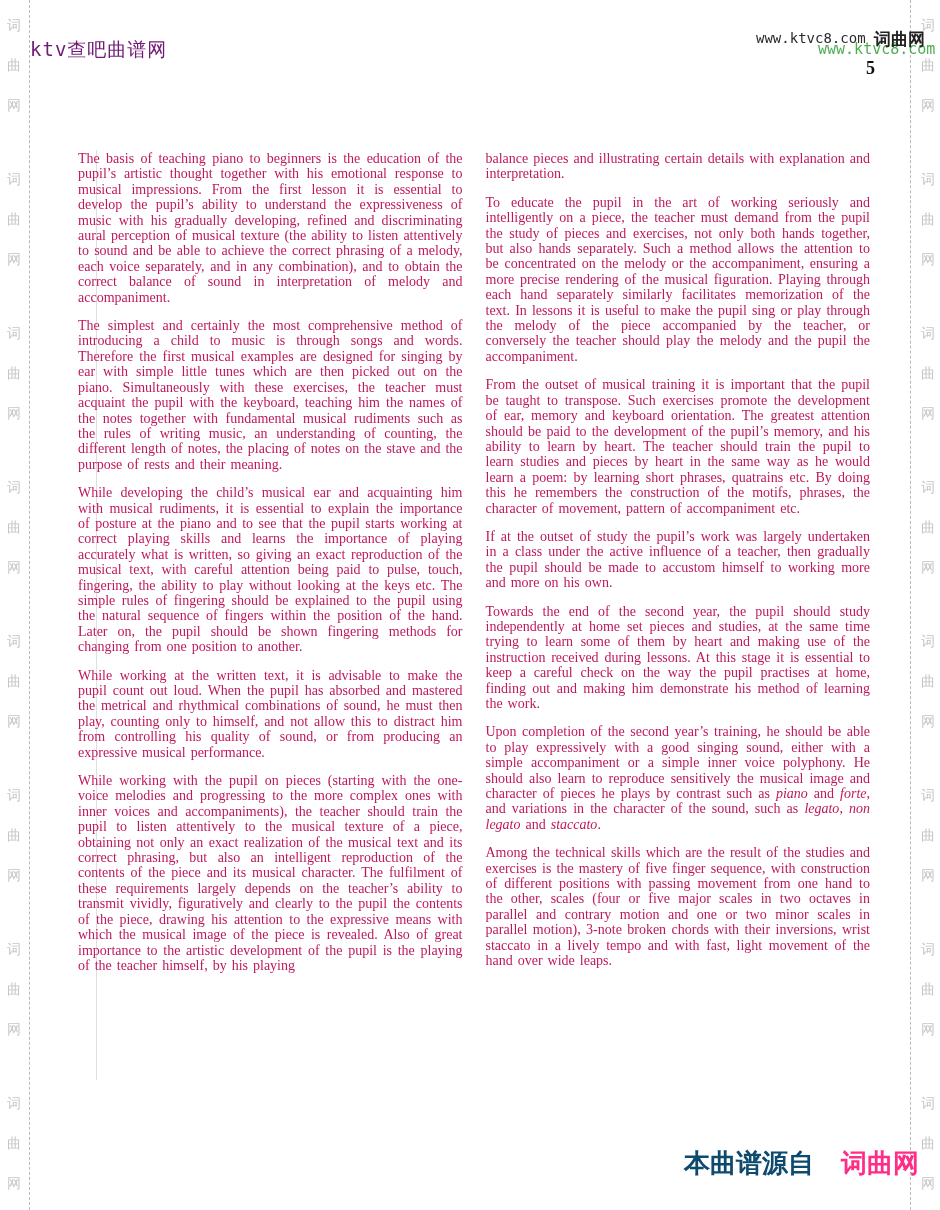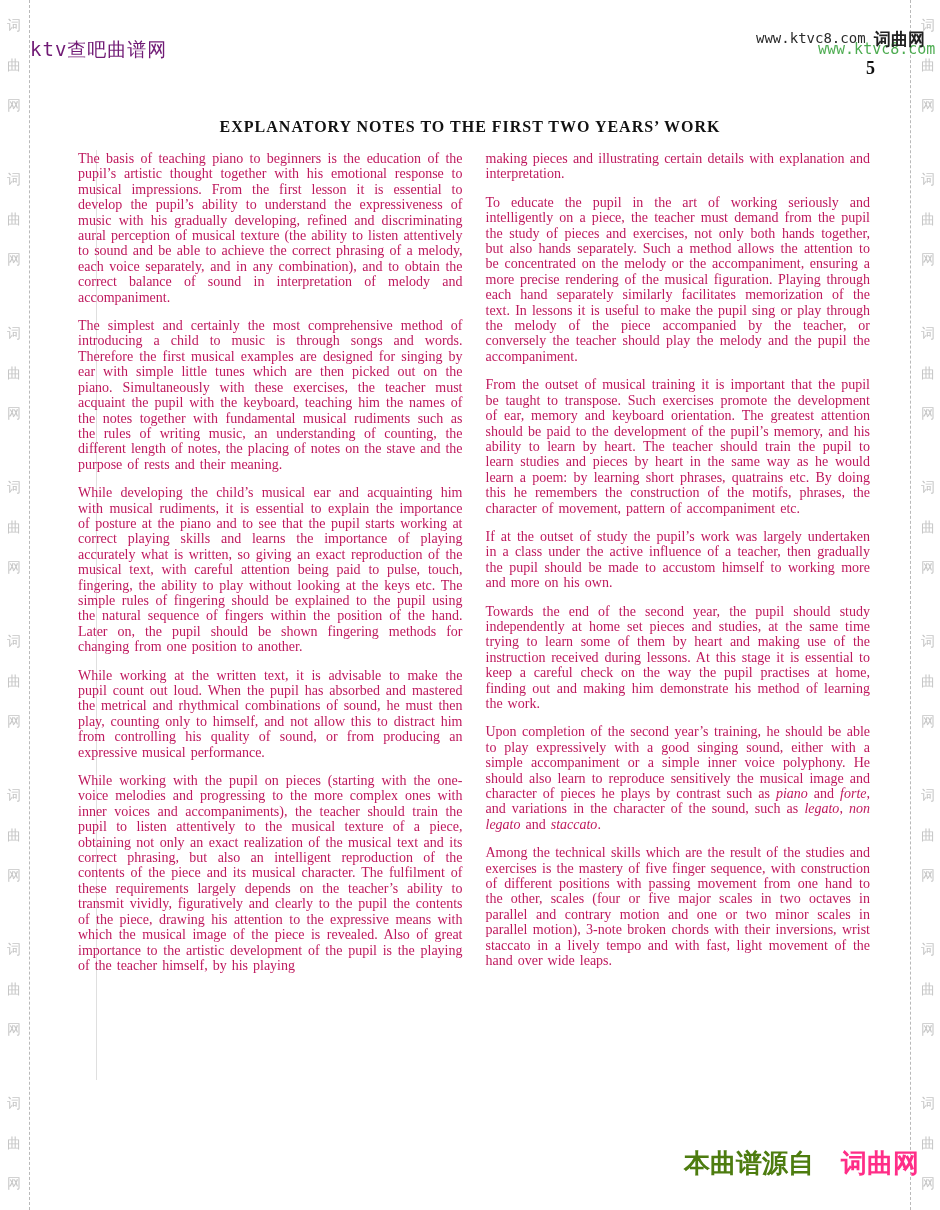--- a/index.html
+++ b/index.html
@@ -116,21 +116,21 @@
   }
   
   .wm-bottom {
     position: absolute;
     left: 684px; top: 1146px;
     white-space: nowrap;
     font-family: "DejaVu Sans", sans-serif;
     font-size: 26px;
     font-weight: 600;
   }
-  .wm-bottom-black { color: #4d7c0f; }
+  .wm-bottom-black { color: #0c4a6e; }
   .wm-bottom-pink  { color: #ff2d87; margin-left: 18px; }
 </style>
 </head>
 <body>
 
 <div class="page">
 
   <div class="dash dash-left"></div>
   <div class="dash dash-right"></div>
 
@@ -190,34 +190,33 @@
   <div class="wm-topleft">ktv查吧曲谱网</div>
 
   <div class="wm-topright">
     <span class="wm-green-url">www.ktvc8.com</span>
     <span class="wm-black-url">www.ktvc8.com</span>
     <span class="wm-black-site">词曲网</span>
   </div>
 
   <div class="page-number">5</div>
 
-  <h1 class="title">EXPLANATORY NOTES TO THE FIRST TWO YEARS’ WORK</h1>
 
   <div class="artifact-line"></div>
 
   <div class="cols">
     <div class="col" id="col-left">
         <p><span>The basis of teaching piano to beginners is the education of the pupil’s artistic thought together with his emotional response to musical impressions.  From the first lesson it is essential to develop the pupil’s ability to understand the expressiveness of music with his gradually developing, refined and discriminating aural perception of musical texture (the ability to listen attentively to sound and be able to achieve the correct phrasing of a melody, each voice separately, and in any combination), and to obtain the correct balance of sound in interpretation of melody and accompaniment.</span></p>
         <p><span>The simplest and certainly the most comprehensive method of introducing a child to music is through songs and words.  Therefore the first musical examples are designed for singing by ear with simple little tunes which are then picked out on the piano.  Simultaneously with these exercises, the teacher must acquaint the pupil with the keyboard, teaching him the names of the notes together with fundamental musical rudiments such as the rules of writing music, an understanding of counting, the different length of notes, the placing of notes on the stave and the purpose of rests and their meaning.</span></p>
         <p><span>While developing the child’s musical ear and acquainting him with musical rudiments, it is essential to explain the importance of posture at the piano and to see that the pupil starts working at correct playing skills and learns the importance of playing accurately what is written, so giving an exact reproduction of the musical text, with careful attention being paid to pulse, touch, fingering, the ability to play without looking at the keys etc.  The simple rules of fingering should be explained to the pupil using the natural sequence of fingers within the position of the hand.  Later on, the pupil should be shown fingering methods for changing from one position to another.</span></p>
         <p><span>While working at the written text, it is advisable to make the pupil count out loud.  When the pupil has absorbed and mastered the metrical and rhythmical combinations of sound, he must then play, counting only to himself, and not allow this to distract him from controlling his quality of sound, or from producing an expressive musical performance.</span></p>
         <p><span>While working with the pupil on pieces (starting with the one-voice melodies and progressing to the more complex ones with inner voices and accompaniments), the teacher should train the pupil to listen attentively to the musical texture of a piece, obtaining not only an exact realization of the musical text and its correct phrasing, but also an intelligent reproduction of the contents of the piece and its musical character.  The fulfilment of these requirements largely depends on the teacher’s ability to transmit vividly, figuratively and clearly to the pupil the contents of the piece, drawing his attention to the expressive means with which the musical image of the piece is revealed.  Also of great importance to the artistic development of the pupil is the playing of the teacher himself, by his playing</span></p>
       </div>
     <div class="col" id="col-right">
-        <p><span>making pieces and illustrating certain details with explanation and interpretation.</span></p>
+        <p><span>balance pieces and illustrating certain details with explanation and interpretation.</span></p>
         <p><span>To educate the pupil in the art of working seriously and intelligently on a piece, the teacher must demand from the pupil the study of pieces and exercises, not only both hands together, but also hands separately.  Such a method allows the attention to be concentrated on the melody or the accompaniment, ensuring a more precise rendering of the musical figuration.  Playing through each hand separately similarly facilitates memorization of the text.  In lessons it is useful to make the pupil sing or play through the melody of the piece accompanied by the teacher, or conversely the teacher should play the melody and the pupil the accompaniment.</span></p>
         <p><span>From the outset of musical training it is important that the pupil be taught to transpose.  Such exercises promote the development of ear, memory and keyboard orientation.  The greatest attention should be paid to the development of the pupil’s memory, and his ability to learn by heart.  The teacher should train the pupil to learn studies and pieces by heart in the same way as he would learn a poem: by learning short phrases, quatrains etc.  By doing this he remembers the construction of the motifs, phrases, the character of movement, pattern of accompaniment etc.</span></p>
         <p><span>If at the outset of study the pupil’s work was largely undertaken in a class under the active influence of a teacher, then gradually the pupil should be made to accustom himself to working more and more on his own.</span></p>
         <p><span>Towards the end of the second year, the pupil should study independently at home set pieces and studies, at the same time trying to learn some of them by heart and making use of the instruction received during lessons.  At this stage it is essential to keep a careful check on the way the pupil practises at home, finding out and making him demonstrate his method of learning the work.</span></p>
         <p><span>Upon completion of the second year’s training, he should be able to play expressively with a good singing sound, either with a simple accompaniment or a simple inner voice polyphony.  He should also learn to reproduce sensitively the musical image and character of pieces he plays by contrast such as </span><i>piano</i><span> and </span><i>forte</i><span>, and variations in the character of the sound, such as </span><i>legato</i><span>, </span><i>non legato</i><span> and </span><i>staccato</i><span>.</span></p>
         <p><span>Among the technical skills which are the result of the studies and exercises is the mastery of five finger sequence, with construction of different positions with passing movement from one hand to the other, scales (four or five major scales in two octaves in parallel and contrary motion and one or two minor scales in parallel motion), 3-note broken chords with their inversions, wrist staccato in a lively tempo and with fast, light movement of the hand over wide leaps.</span></p>
       </div>
   </div>
 
   <div class="wm-bottom">

